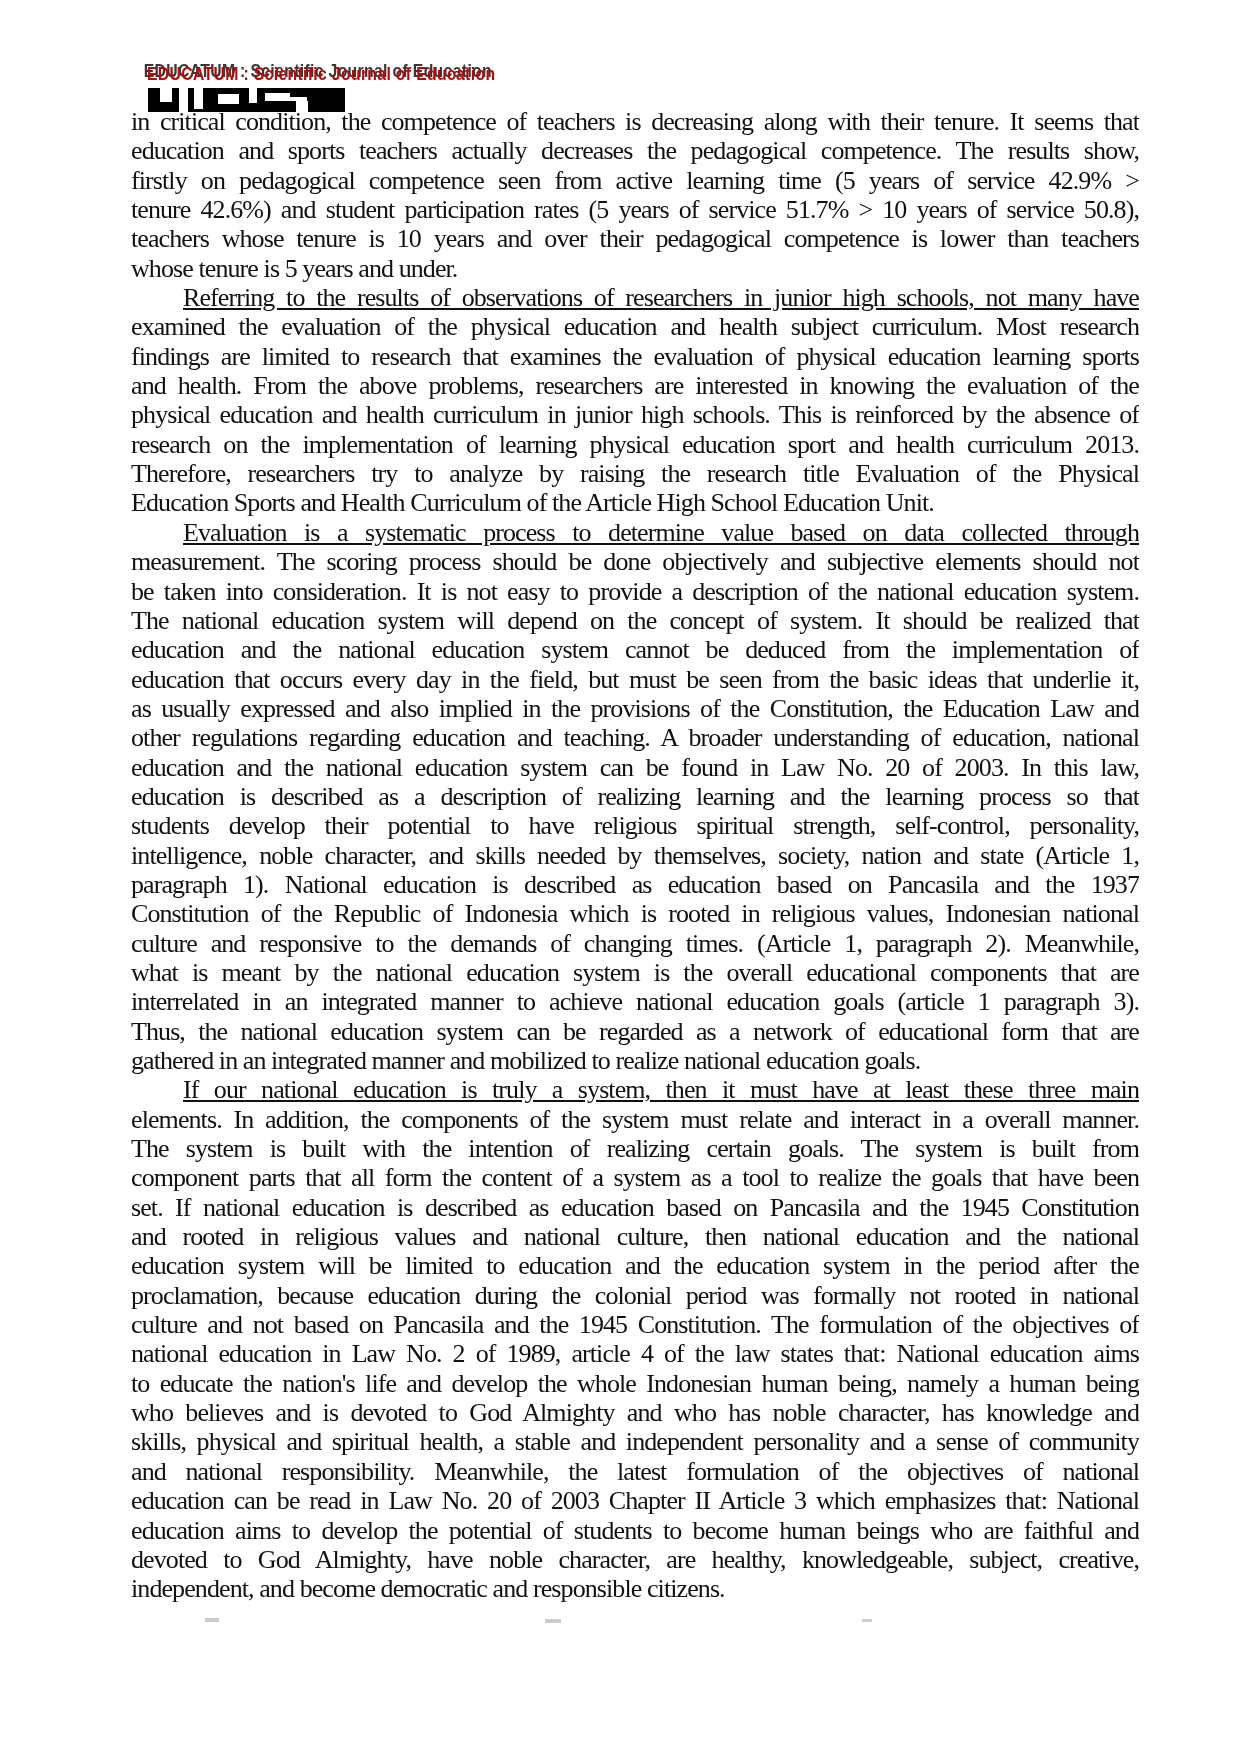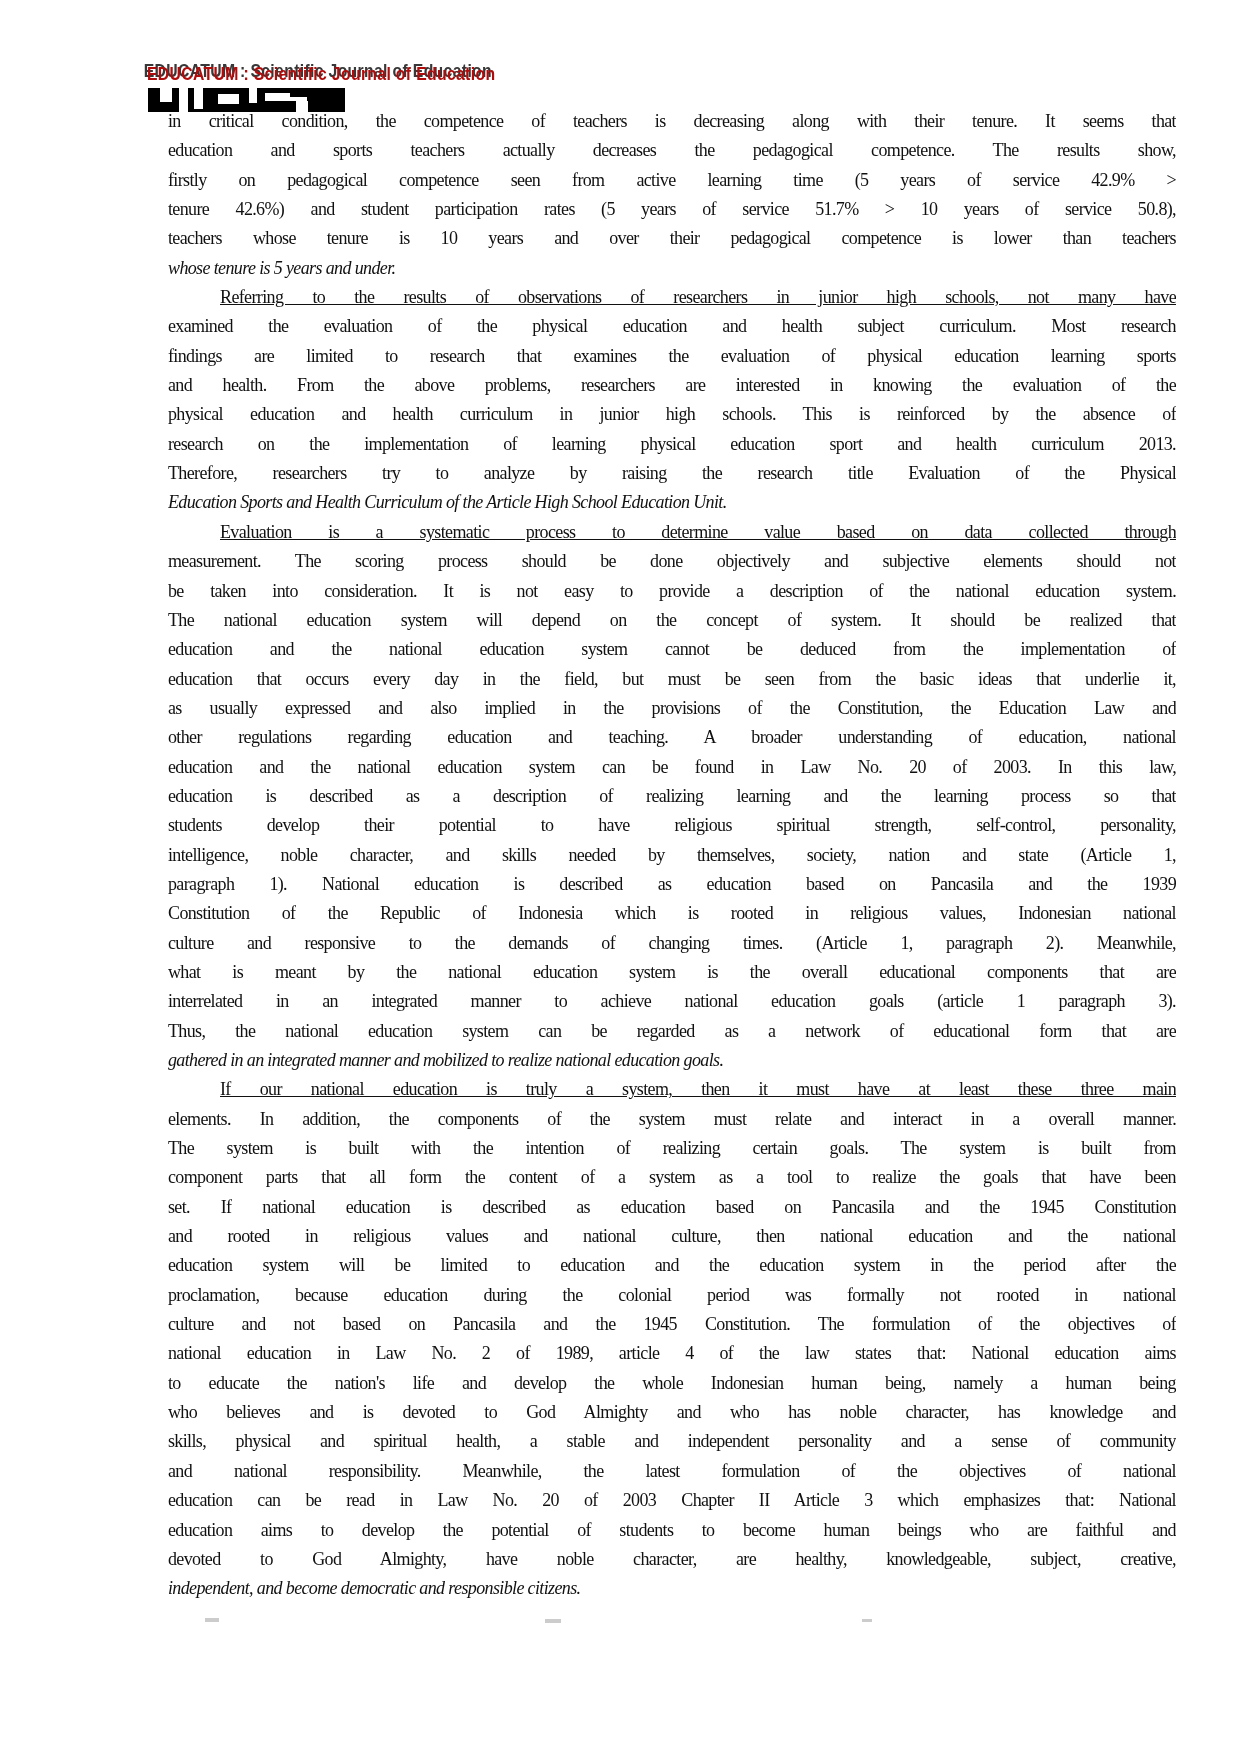--- a/index.html
+++ b/index.html
@@ -36,35 +36,34 @@
   .g4{left:70px;top:6px;width:21px;height:10px;}
   .g5{left:101px;top:0;width:8px;height:15px;}
   .g6{left:117px;top:5px;width:25px;height:8px;}
   .g6b{left:142px;top:9px;width:17px;height:4px;background:#c9c9c9;}
   .g7{left:148px;top:13px;width:12px;height:11px;}
   
   .doc-body{
     position:absolute;
     left:131px;top:107px;
     width:1008px;
-    font-size:18px;
+    font-size:26px;
     line-height:29.35px;
     letter-spacing:-0.035em;
     color:#111111;
-    margin-left:37px;
   }
   .para{margin:0;padding:0;}
   .line{
     text-align:justify;
     text-align-last:justify;
     max-height:29.35px;
     overflow:hidden;
   }
   .line.indent{text-indent:52px;text-decoration:underline;}
-  .line.last{text-align-last:left;font-style:italic;}
+  .line.last{text-align-last:left;}
   
   .artifact{position:absolute;background:#cccccc;}
   .a1{left:205px;top:1618px;width:14px;height:4px;}
   .a2{left:545px;top:1619px;width:16px;height:4px;}
   .a3{left:862px;top:1619px;width:10px;height:3px;}
 </style>
 </head>
 <body>
 
 <div class="journal-title" style="color: rgb(176, 12, 12); text-shadow: rgb(56, 56, 56) -4px -3px 0px;">EDUCATUM : Scientific Journal of Education</div>
@@ -105,21 +104,21 @@
       <div class="line">be taken into consideration. It is not easy to provide a description of the national education system.</div>
       <div class="line">The national education system will depend on the concept of system. It should be realized that</div>
       <div class="line">education and the national education system cannot be deduced from the implementation of</div>
       <div class="line">education that occurs every day in the field, but must be seen from the basic ideas that underlie it,</div>
       <div class="line">as usually expressed and also implied in the provisions of the Constitution, the Education Law and</div>
       <div class="line">other regulations regarding education and teaching. A broader understanding of education, national</div>
       <div class="line">education and the national education system can be found in Law No. 20 of 2003. In this law,</div>
       <div class="line">education is described as a description of realizing learning and the learning process so that</div>
       <div class="line">students develop their potential to have religious spiritual strength, self-control, personality,</div>
       <div class="line">intelligence, noble character, and skills needed by themselves, society, nation and state (Article 1,</div>
-      <div class="line">paragraph 1). National education is described as education based on Pancasila and the 1939</div>
+      <div class="line">paragraph 1). National education is described as education based on Pancasila and the 1937</div>
       <div class="line">Constitution of the Republic of Indonesia which is rooted in religious values, Indonesian national</div>
       <div class="line">culture and responsive to the demands of changing times. (Article 1, paragraph 2). Meanwhile,</div>
       <div class="line">what is meant by the national education system is the overall educational components that are</div>
       <div class="line">interrelated in an integrated manner to achieve national education goals (article 1 paragraph 3).</div>
       <div class="line">Thus, the national education system can be regarded as a network of educational form that are</div>
       <div class="line last">gathered in an integrated manner and mobilized to realize national education goals.</div>
     </div>
     <div class="para">
       <div class="line indent">If our national education is truly a system, then it must have at least these three main</div>
       <div class="line">elements. In addition, the components of the system must relate and interact in a overall manner.</div>

